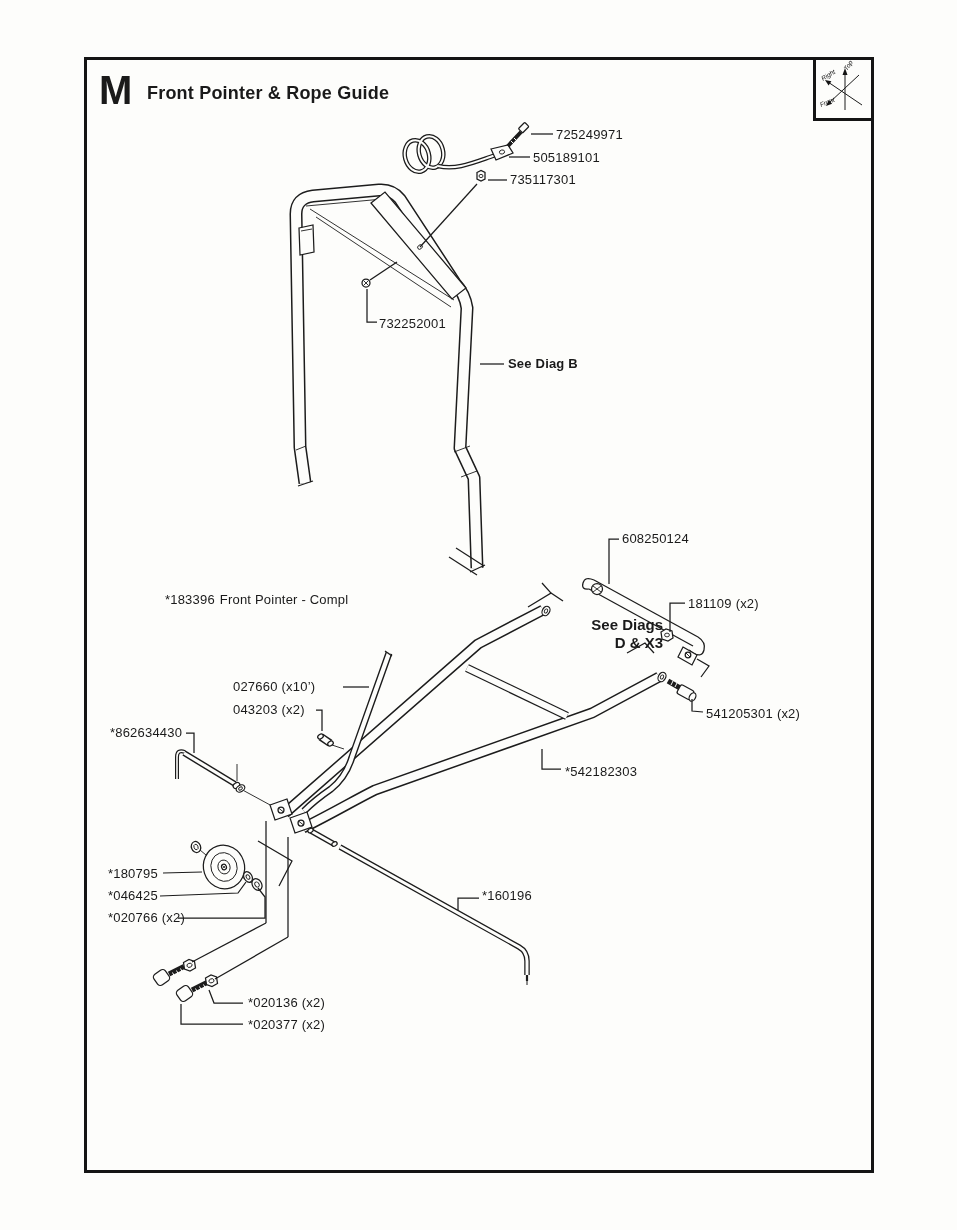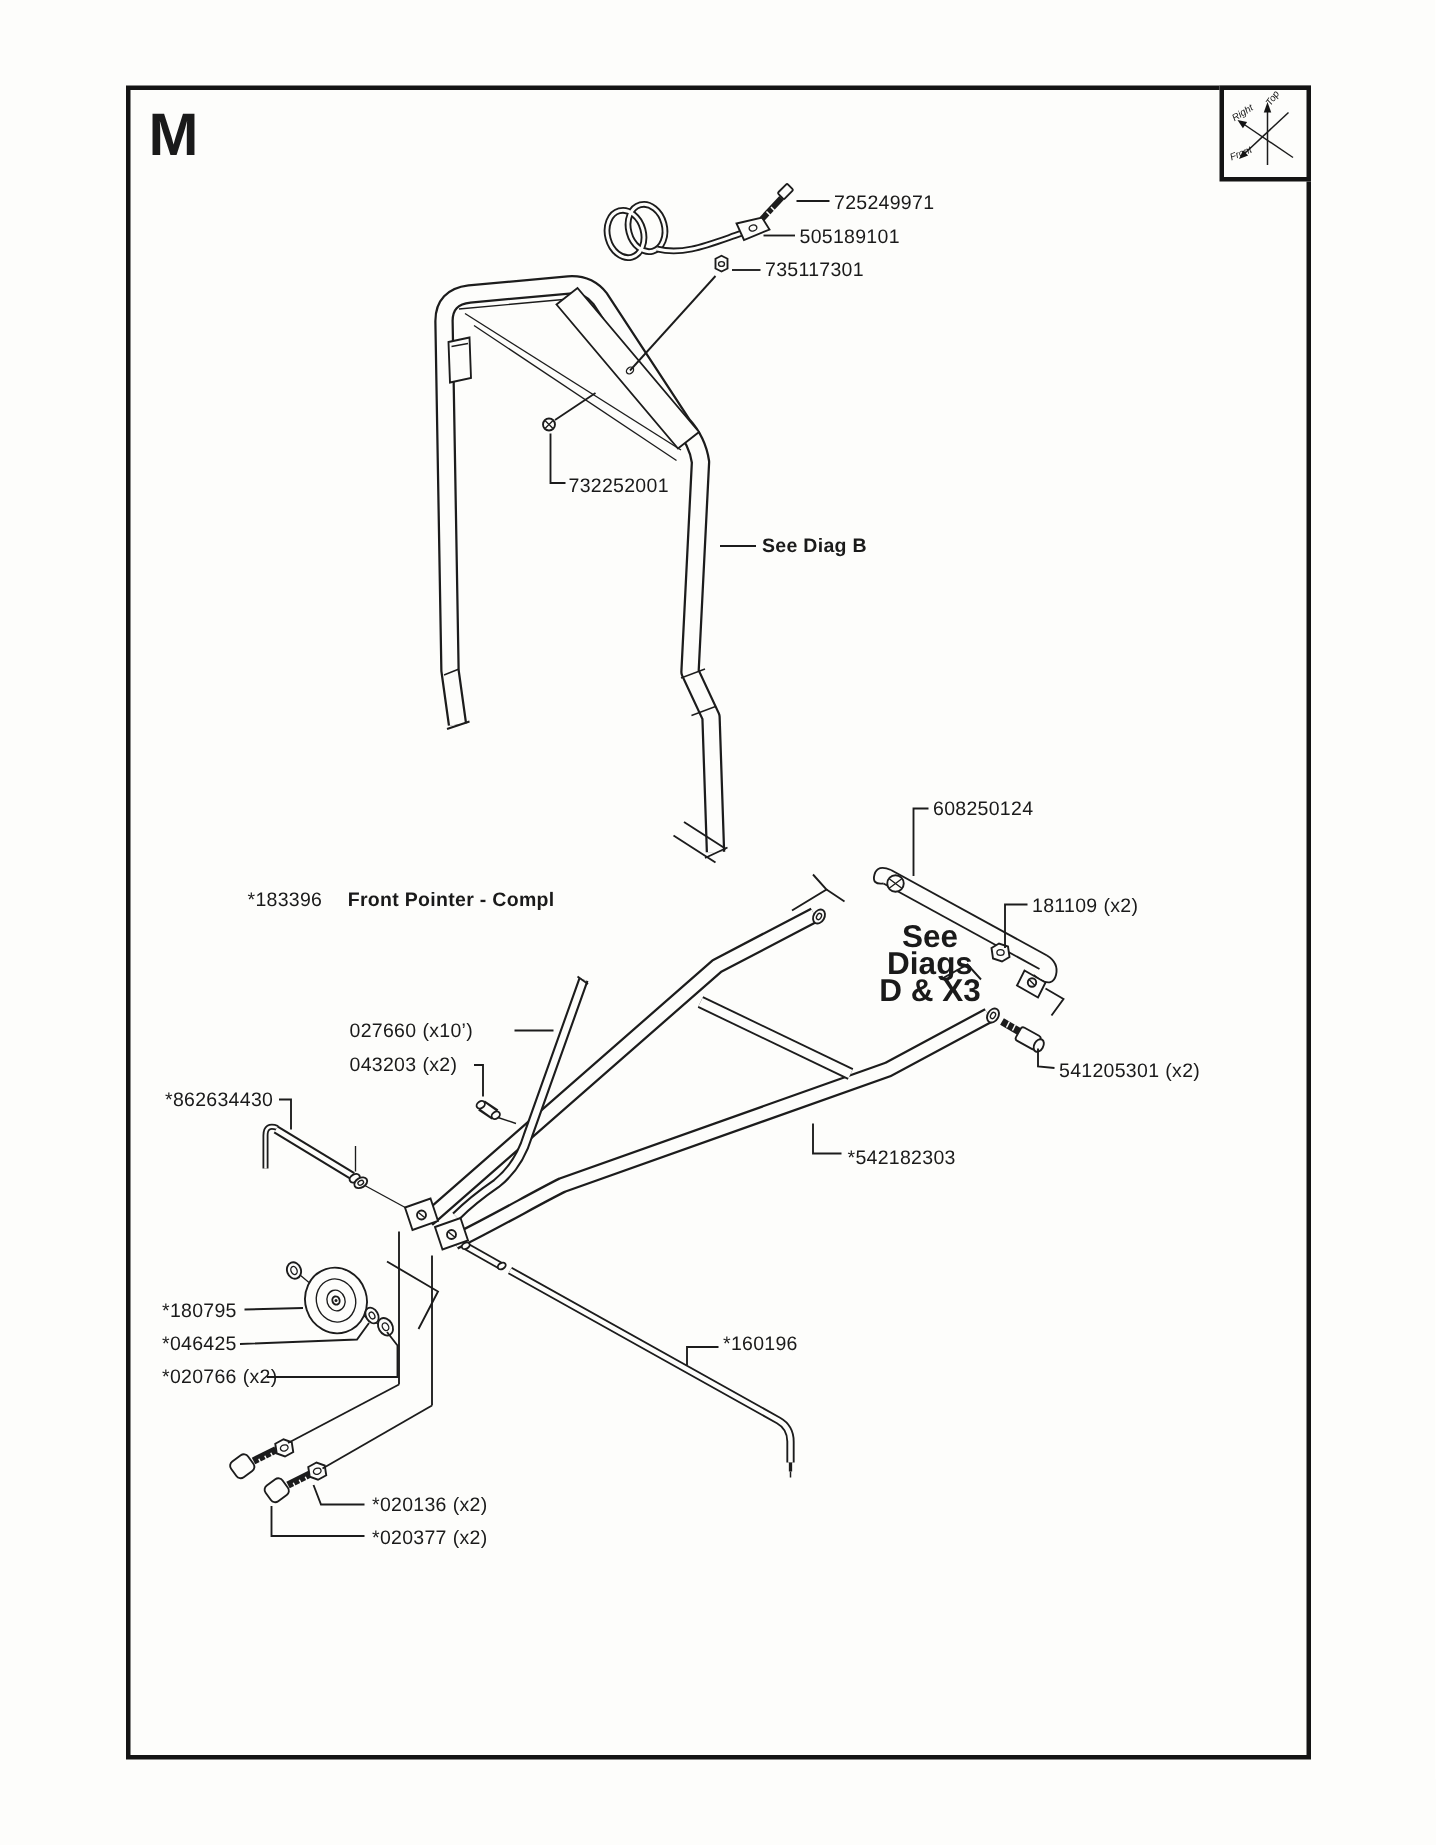--- a/index.html
+++ b/index.html
@@ -5,24 +5,24 @@
   html,body{margin:0;padding:0;background:#ffffff;}
   .page{position:relative;width:957px;height:1230px;background:#fdfdfb;overflow:hidden;
         font-family:"Liberation Sans",sans-serif;color:#1a1a1a;}
   .frame-border{position:absolute;left:84px;top:57px;width:784px;height:1110px;border:3px solid #141414;}
   .corner-box{position:absolute;left:813px;top:57px;width:55px;height:58px;border:3px solid #141414;background:#fdfdfb;}
   .m-letter{position:absolute;left:99px;top:68px;font-size:40px;font-weight:bold;letter-spacing:-1px;}
   .doc-title{position:absolute;left:147px;top:83px;font-size:18px;font-weight:bold;letter-spacing:.2px;}
   .art{position:absolute;left:0;top:0;}
   .lbl{position:absolute;font-size:13px;white-space:nowrap;letter-spacing:.2px;}
   .lbl .q{font-weight:normal;margin-left:4px;}
-  .lbl .nm{font-weight:bold;margin-left:17px;}
+  .lbl .nm{font-weight:normal;margin-left:5px;}
   .bold{font-weight:bold;}
-  .see-diags{position:absolute;left:577px;top:616px;width:86px;text-align:center;
-             font-weight:bold;font-size:21px;line-height:18px;}
+  .see-diags{position:absolute;left:577px;top:616px;width:86px;text-align:right;
+             font-weight:bold;font-size:15px;line-height:18px;}
   svg .ln{stroke:#1c1c1c;stroke-width:1.25;fill:none;}
   svg .ln08{stroke:#1c1c1c;stroke-width:.9;fill:none;}
   svg .lnw{fill:#fdfdfb;stroke:#1c1c1c;stroke-width:1.25;}
   svg .wt{stroke:#fdfdfb;fill:none;}
   svg .bk{stroke:#1c1c1c;fill:none;}
   svg text.axis{font-family:"Liberation Sans",sans-serif;font-style:italic;font-size:6.5px;fill:#141414;}
 </style>
 </head>
 <body>
 
@@ -38,20 +38,21 @@
       <polygon points="9,20 15.4,21.3 12.6,25.5" fill="#141414"></polygon>
       <line x1="43" y1="15" x2="13" y2="43" class="bk" stroke-width="1"></line>
       <polygon points="10,46 12.7,40.1 16.1,43.7" fill="#141414"></polygon>
       <text class="axis" transform="translate(31,11) rotate(-55)">Top</text>
       <text class="axis" transform="translate(7,21) rotate(-32)">Right</text>
       <text class="axis" transform="translate(5,47) rotate(-22)">Front</text>
     </svg>
   </div>
 
   <div class="m-letter">M</div>
+  <div class="doc-title">Front Pointer &amp; Rope Guide</div>
 
   <svg class="art" width="957" height="1230" viewBox="0 0 957 1230">
 
     <g>
       <path class="bk" stroke-width="13" stroke-linejoin="round" d="M305,483 L300,447 L296,214 Q296,198 313,196 L379,190 Q392,189 400,199 L455,283 Q465,294 467,308 L460,448 L474,478 L477,568"></path>
       <path class="wt" stroke-width="10" stroke-linejoin="round" d="M305,483 L300,447 L296,214 Q296,198 313,196 L379,190 Q392,189 400,199 L455,283 Q465,294 467,308 L460,448 L474,478 L477,568"></path>
       <path class="ln" d="M298,486 L313,481"></path>
       <path class="ln" d="M470,572 L485,565"></path>
       <path class="ln08" d="M454,452 L470,446"></path>
       <path class="ln08" d="M461,477 L477,471"></path>

